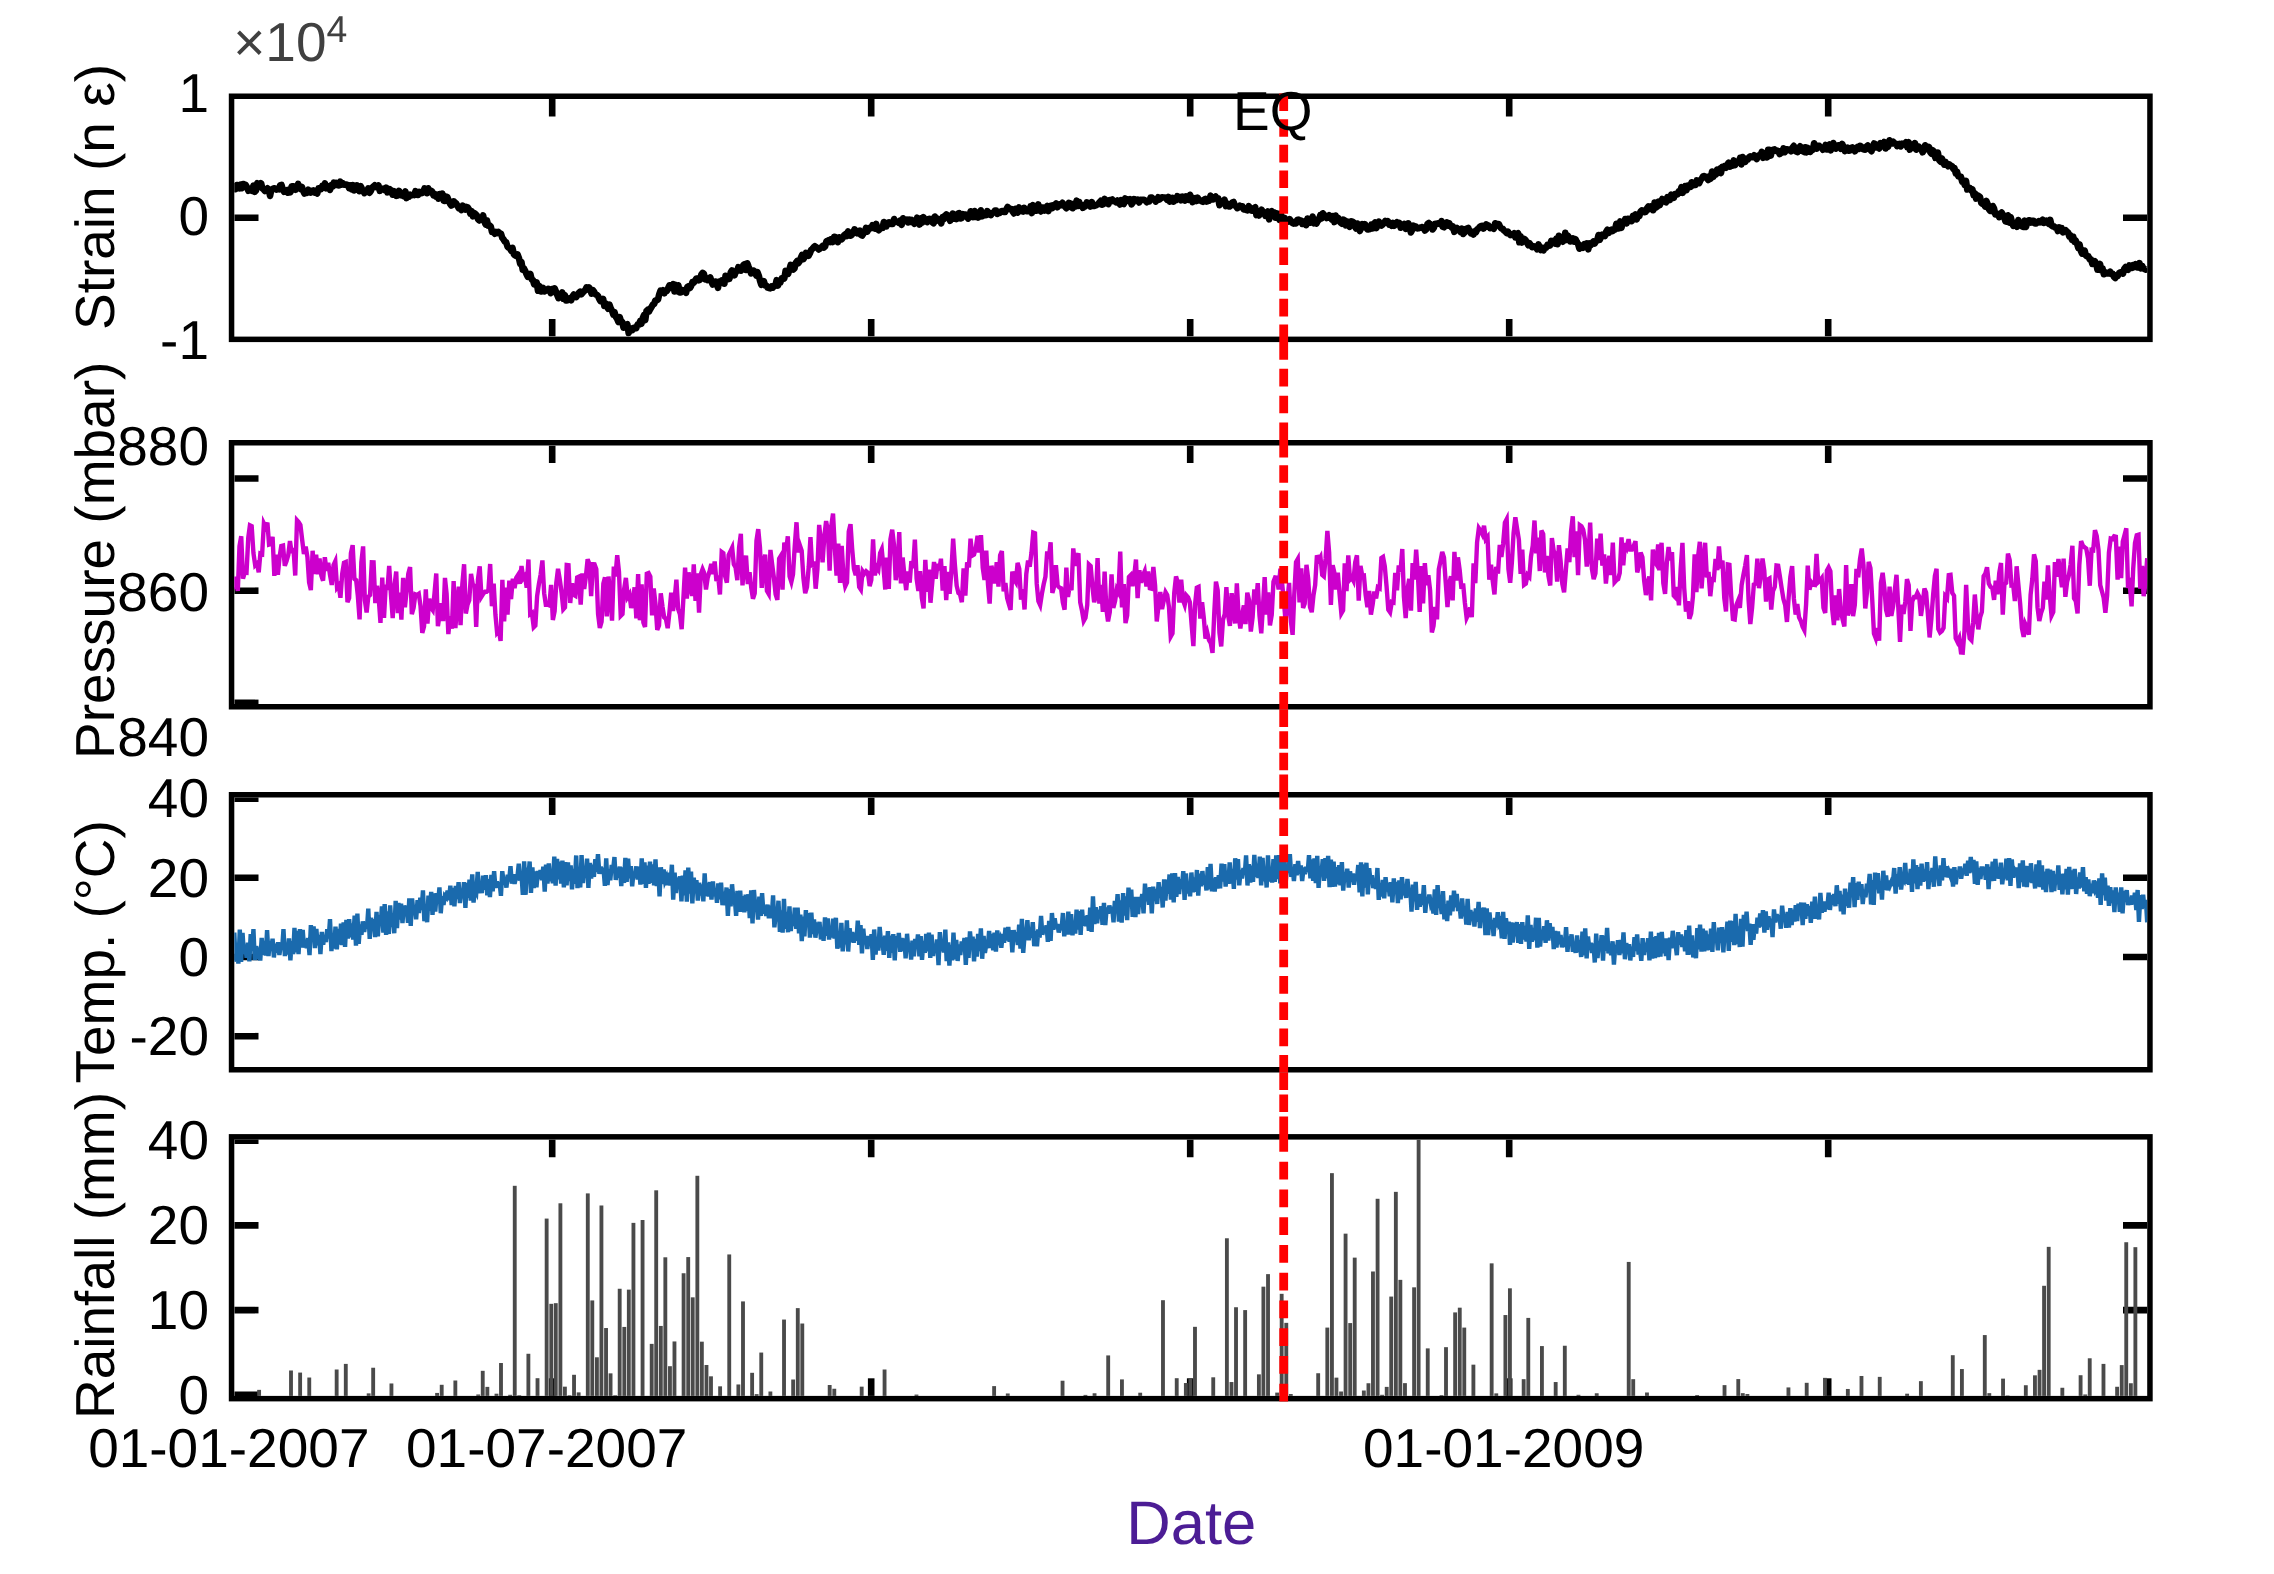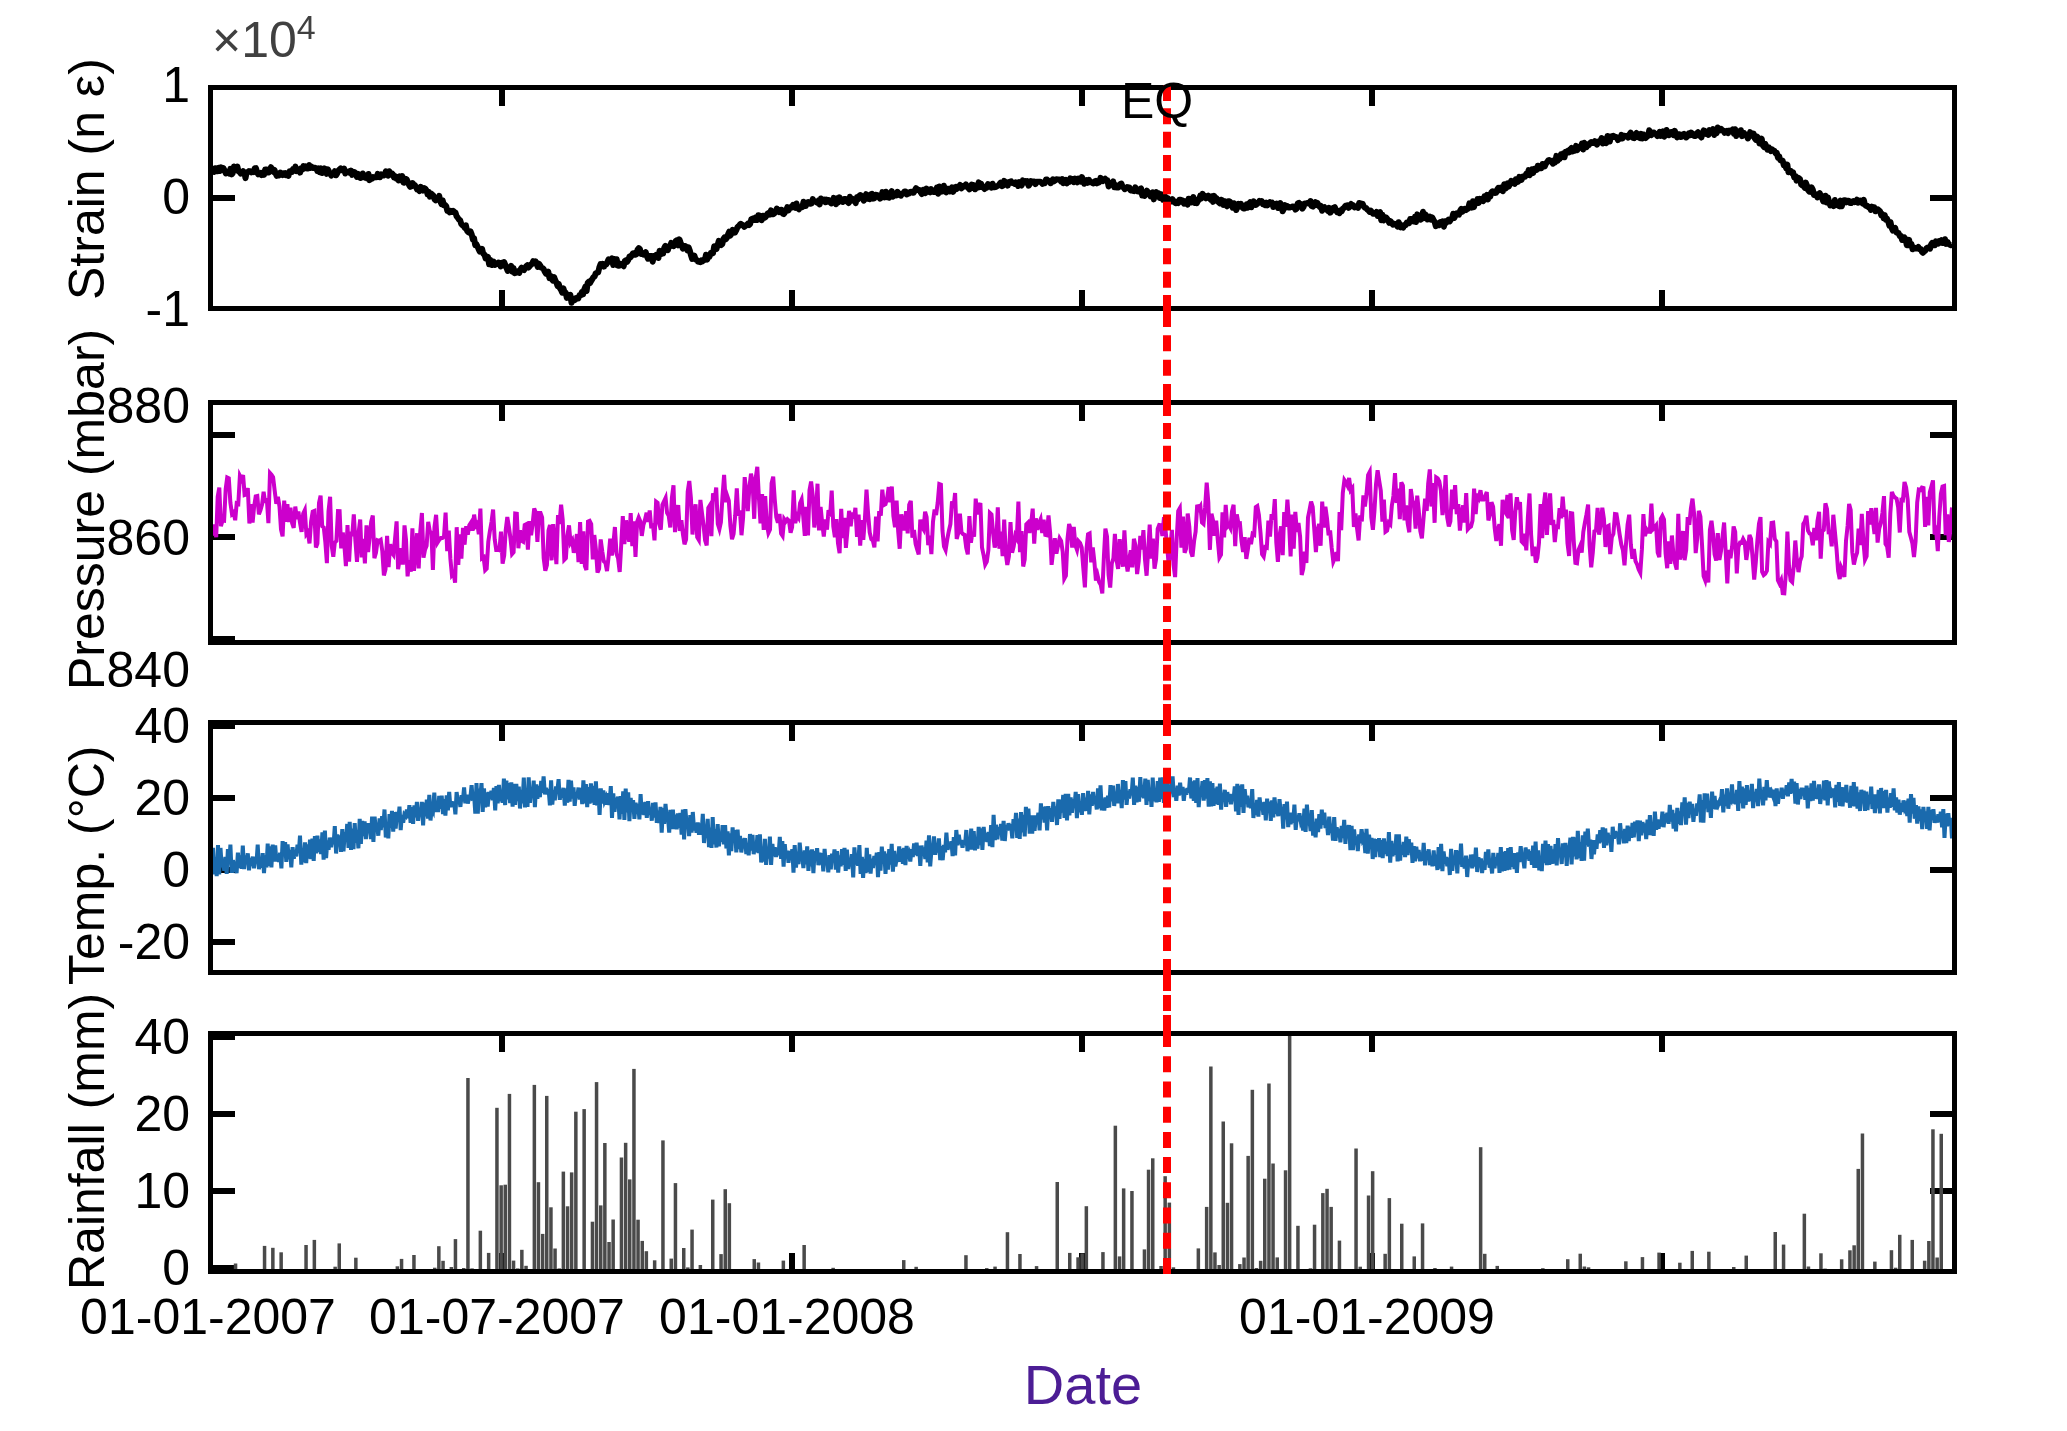--- a/index.html
+++ b/index.html
@@ -350,18 +350,17 @@
   <div class="eqline" style="left:1163px; top:400px;  height:245px;"></div>
   <div class="eqline" style="left:1163px; top:645px;  height:75px;"></div>
   <div class="eqline" style="left:1163px; top:720px;  height:255px;"></div>
   <div class="eqline" style="left:1163px; top:975px;  height:56px;"></div>
   <div class="eqline" style="left:1163px; top:1031px; height:243px;"></div>
 
   <div class="eqlabel" style="left:1073px; top:72px;margin-left:48px;">EQ</div>
 
   <div class="xtick" style="left:208px;  top:1288px;">01-01-2007</div>
   <div class="xtick" style="left:497px;  top:1288px;">01-07-2007</div>
-  <div class="xtick" style="left:787px;  top:1288px;">01-01-2008</div>
   <div class="xtick" style="left:1367px; top:1288px;">01-01-2009</div>
 
   <div class="xaxislabel" style="left:1083px; top:1352px;">Date</div>
 
 </div>
 
 </body></html>

